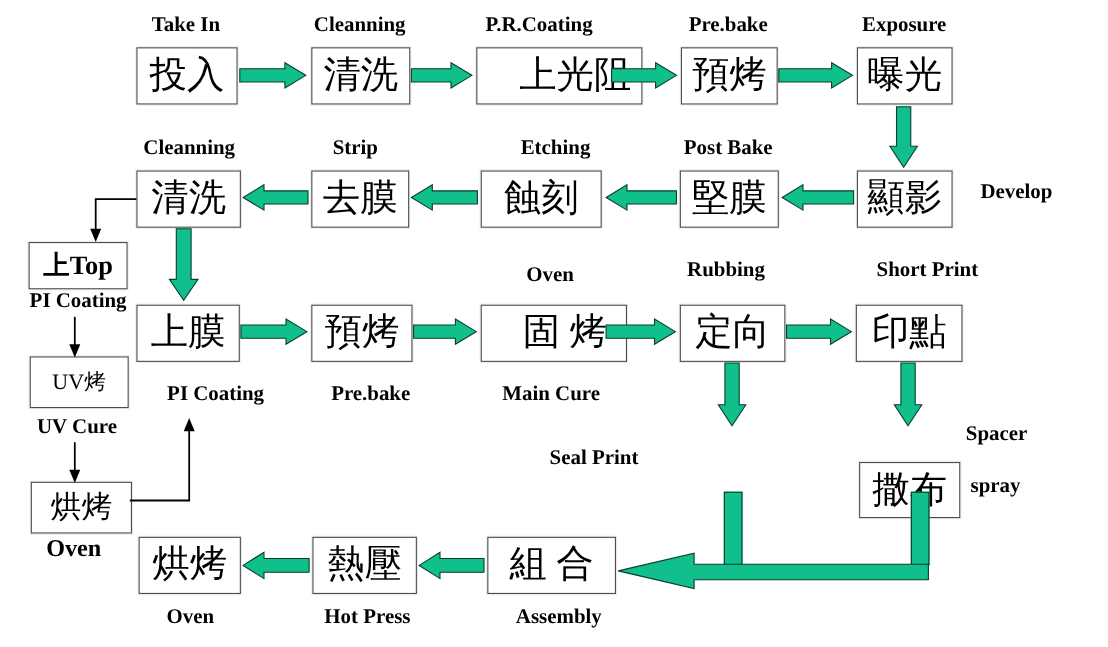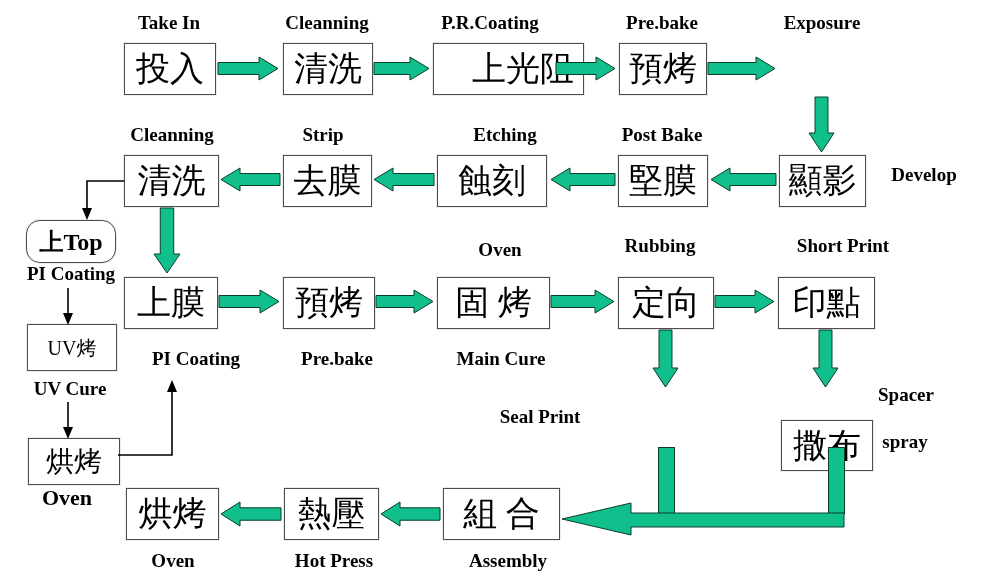--- a/index.html
+++ b/index.html
@@ -23,49 +23,50 @@
 </style>
 </head>
 <body>
 
 <div id="stage">
 
   <div class="box" style="left:124px;top:43px;width:90px;height:50px;">投入</div>
   <div class="box" style="left:283px;top:43px;width:88px;height:50px;">清洗</div>
   <div class="box" style="left:433px;top:43px;width:120px;height:50px;padding-left:29px;">上光阻</div>
   <div class="box" style="left:619px;top:43px;width:86px;height:50px;">預烤</div>
+  <div class="box" style="left:779px;top:43px;width:85px;height:50px;">曝光</div>
 
   <div class="lbl" style="left:169px;top:13px;">Take In</div>
   <div class="lbl" style="left:327px;top:13px;">Cleanning</div>
   <div class="lbl" style="left:490px;top:13px;">P.R.Coating</div>
   <div class="lbl" style="left:662px;top:13px;">Pre.bake</div>
   <div class="lbl" style="left:822px;top:13px;">Exposure</div>
 
   <div class="box" style="left:779px;top:155px;width:85px;height:50px;">顯影</div>
   <div class="box" style="left:618px;top:155px;width:88px;height:50px;">堅膜</div>
   <div class="box" style="left:437px;top:155px;width:108px;height:50px;">蝕刻</div>
   <div class="box" style="left:283px;top:155px;width:87px;height:50px;">去膜</div>
   <div class="box" style="left:124px;top:155px;width:93px;height:50px;">清洗</div>
 
   <div class="lbl" style="left:924px;top:165px;">Develop</div>
   <div class="lbl" style="left:662px;top:125px;">Post Bake</div>
   <div class="lbl" style="left:505px;top:125px;">Etching</div>
   <div class="lbl" style="left:323px;top:125px;">Strip</div>
   <div class="lbl" style="left:172px;top:125px;">Cleanning</div>
 
-  <div class="box small" style="left:26px;top:220px;width:88px;height:41px;border-radius:14px;">上Top</div>
+  <div class="box small" style="left:26px;top:220px;width:88px;height:41px;">上Top</div>
   <div class="lbl" style="left:71px;top:264px;">PI Coating</div>
   <div class="box med" style="left:27px;top:324px;width:88px;height:45px;">UV烤</div>
   <div class="lbl" style="left:70px;top:379px;">UV Cure</div>
   <div class="box med2" style="left:28px;top:438px;width:90px;height:45px;">烘烤</div>
   <div class="lbl" style="left:67px;top:486px;font-size:22px;">Oven</div>
 
   <div class="box" style="left:124px;top:277px;width:92px;height:50px;">上膜</div>
   <div class="box" style="left:283px;top:277px;width:90px;height:50px;">預烤</div>
-  <div class="box" style="left:437px;top:277px;width:111px;height:50px;">固 烤</div>
+  <div class="box" style="left:437px;top:277px;width:111px;height:50px;padding-left:20px;">固 烤</div>
   <div class="box" style="left:618px;top:277px;width:94px;height:50px;">定向</div>
   <div class="box" style="left:778px;top:277px;width:95px;height:50px;">印點</div>
 
   <div class="lbl" style="left:196px;top:349px;">PI Coating</div>
   <div class="lbl" style="left:337px;top:349px;">Pre.bake</div>
   <div class="lbl" style="left:500px;top:240px;">Oven</div>
   <div class="lbl" style="left:501px;top:349px;">Main Cure</div>
   <div class="lbl" style="left:660px;top:236px;">Rubbing</div>
   <div class="lbl" style="left:843px;top:236px;">Short Print</div>
 

